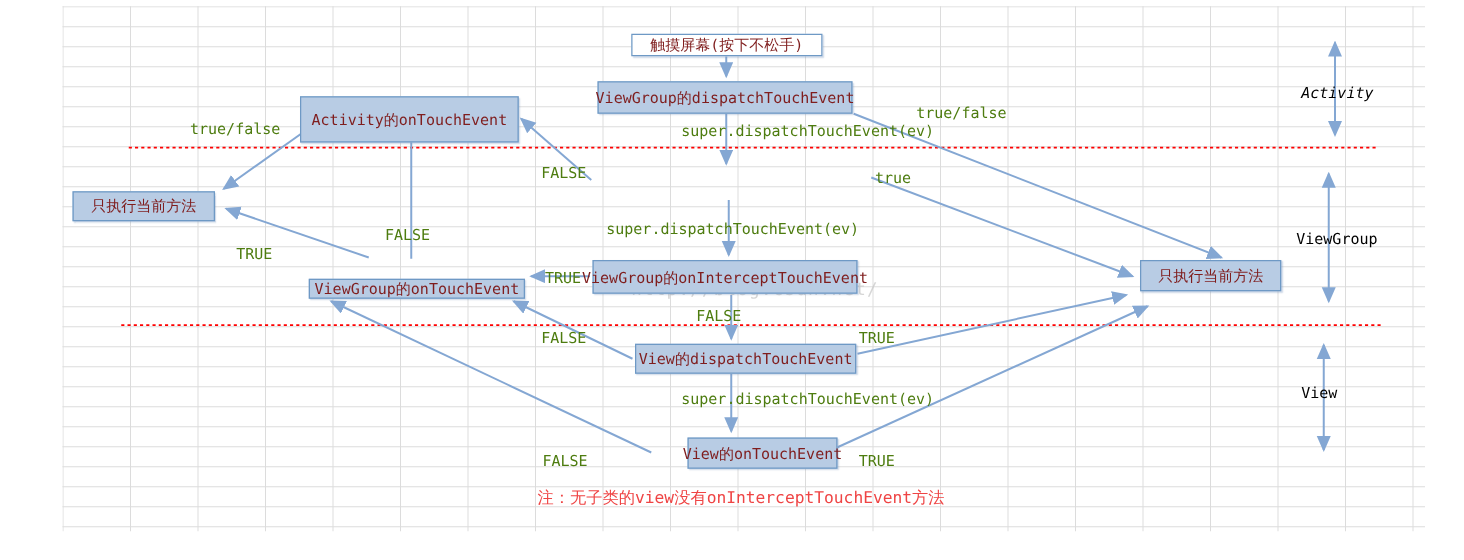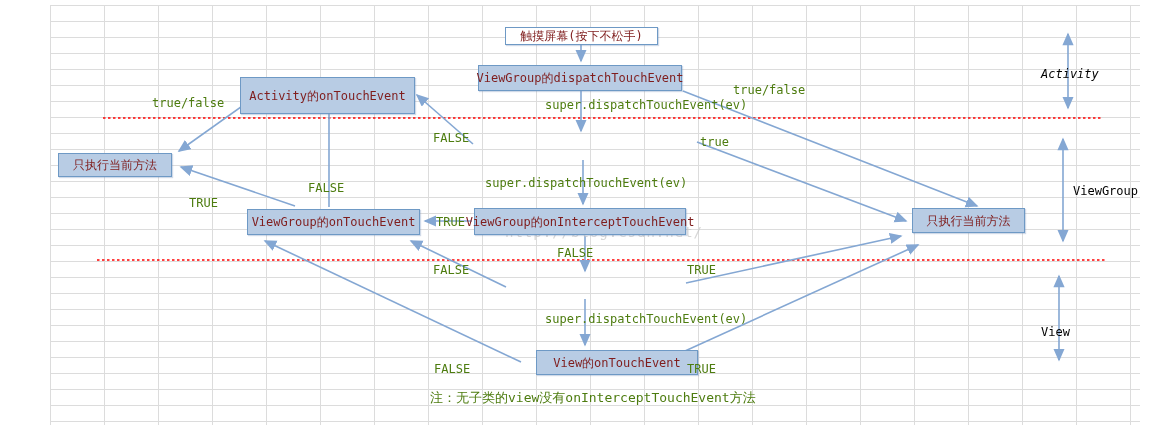--- a/index.html
+++ b/index.html
@@ -12,21 +12,21 @@
           linear-gradient(to bottom,#dcdcdc 1px,transparent 1px);
         background-size:54px 16px;}
   svg.wires{position:absolute;left:0;top:0;width:1171px;height:448px;}
   .node{position:absolute;box-sizing:border-box;border:1.5px solid #6e99c5;
         background:#b8cce4;color:#7f1d1d;font-size:12px;line-height:1;
         display:flex;align-items:center;justify-content:center;
         white-space:nowrap;box-shadow:1px 1px 1px rgba(120,150,190,.35);}
   .node.white{background:#ffffff;}
   .lbl{position:absolute;color:#4d7c0f;font-size:12px;line-height:1;white-space:nowrap;}
   .layerlbl{position:absolute;color:#000;font-size:12px;white-space:nowrap;}
-  .note{position:absolute;left:430px;top:389px;color:#4d7c0f;font-size:13px;white-space:nowrap;}
+  .note{position:absolute;left:430px;top:389px;color:#ef4444;font-size:13px;white-space:nowrap;}
   .wm{position:absolute;left:505px;top:224px;color:#c9c9c9;opacity:.75;font-size:14px;
       letter-spacing:1px;white-space:nowrap;}
 </style>
 </head>
 <body>
 
 <div class="stage">
 
   <div class="grid"></div>
 
@@ -66,39 +66,40 @@
       <line x1="1059" y1="276" x2="1059" y2="360" marker-start="url(#ahs)" marker-end="url(#ah)"></line>
     </g>
   </svg>
 
   <div class="wm">http://blog.csdn.net/</div>
 
   <div class="node white" style="left:505px;top:27px;width:153px;height:18px;">触摸屏幕(按下不松手)</div>
   <div class="node" style="left:478px;top:65px;width:204px;height:26px;">ViewGroup的dispatchTouchEvent</div>
   <div class="node" style="left:240px;top:67px;width:175px;height:37px;margin-top:10px;">Activity的onTouchEvent</div>
   <div class="node" style="left:474px;top:208px;width:212px;height:27px;">ViewGroup的onInterceptTouchEvent</div>
-  <div class="node" style="left:247px;top:209px;width:173px;height:26px;text-align:right;">ViewGroup的onTouchEvent</div>
+  <div class="node" style="left:247px;top:223px;width:173px;height:16px;text-align:right;">ViewGroup的onTouchEvent</div>
   <div class="node" style="left:58px;top:153px;width:114px;height:24px;">只执行当前方法</div>
   <div class="node" style="left:912px;top:208px;width:113px;height:25px;">只执行当前方法</div>
-  <div class="node" style="left:536px;top:350px;width:162px;height:25px;">View的onTouchEvent</div>
+  <div class="node" style="left:508px;top:275px;width:177px;height:24px;">View的dispatchTouchEvent</div>
+  <div class="node" style="left:550px;top:350px;width:120px;height:25px;">View的onTouchEvent</div>
 
   <span class="lbl" style="left:152px;top:97px;">true/false</span>
   <span class="lbl" style="left:545px;top:99px;">super.dispatchTouchEvent(ev)</span>
   <span class="lbl" style="left:733px;top:84px;">true/false</span>
   <span class="lbl" style="left:433px;top:132px;">FALSE</span>
   <span class="lbl" style="left:700px;top:136px;">true</span>
   <span class="lbl" style="left:485px;top:177px;">super.dispatchTouchEvent(ev)</span>
   <span class="lbl" style="left:308px;top:182px;">FALSE</span>
   <span class="lbl" style="left:189px;top:197px;">TRUE</span>
   <span class="lbl" style="left:436px;top:216px;">TRUE</span>
   <span class="lbl" style="left:557px;top:247px;">FALSE</span>
   <span class="lbl" style="left:433px;top:264px;">FALSE</span>
   <span class="lbl" style="left:687px;top:264px;">TRUE</span>
   <span class="lbl" style="left:545px;top:313px;">super.dispatchTouchEvent(ev)</span>
   <span class="lbl" style="left:434px;top:363px;">FALSE</span>
   <span class="lbl" style="left:687px;top:363px;">TRUE</span>
 
   <span class="layerlbl" style="left:1041px;top:67px;font-style:italic;">Activity</span>
-  <span class="layerlbl" style="left:1037px;top:184px;margin-left:36px;">ViewGroup</span>
-  <span class="layerlbl" style="left:1041px;top:325px;">View</span>
+  <span class="layerlbl" style="left:1037px;top:184px;">ViewGroup</span>
+  <span class="layerlbl" style="left:1041px;top:307px;">View</span>
 
   <div class="note">注：无子类的view没有onInterceptTouchEvent方法</div>
 </div>
 
 </body></html>

